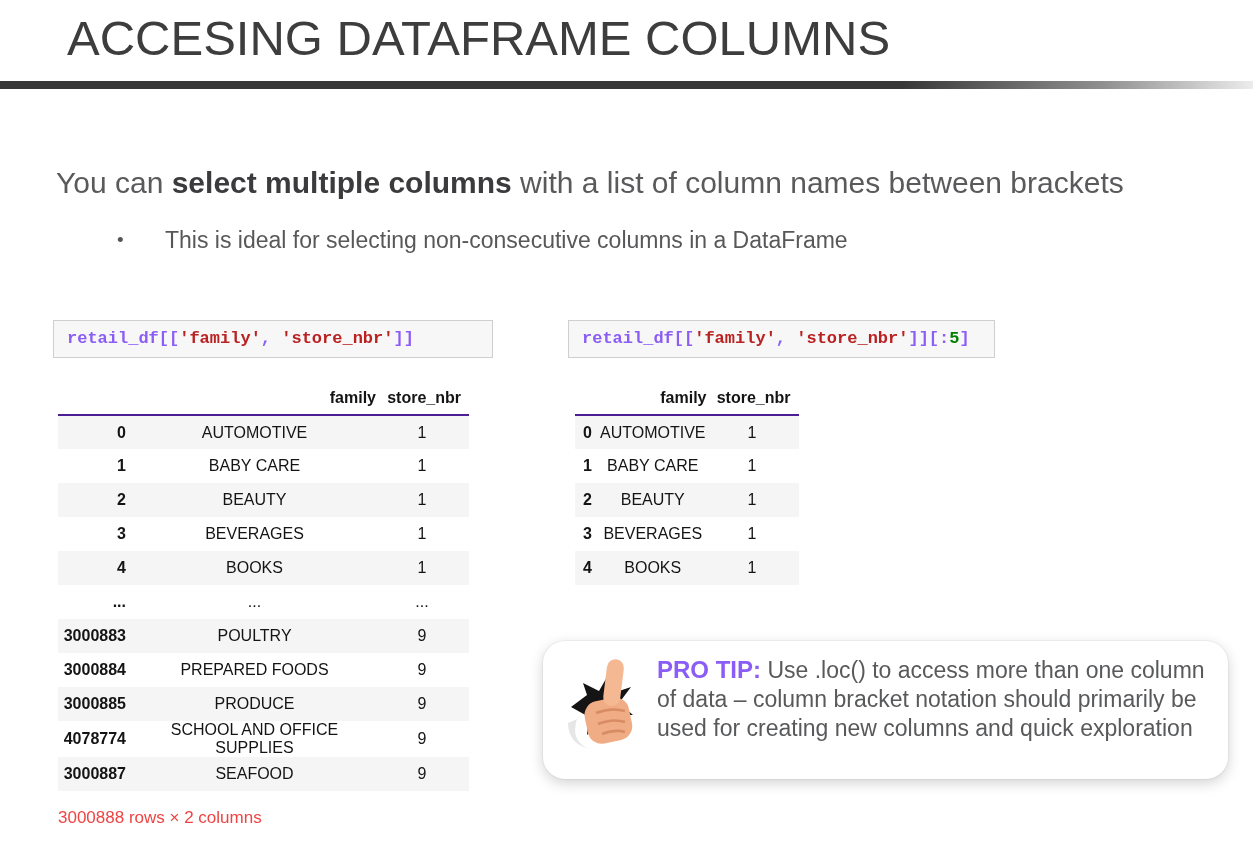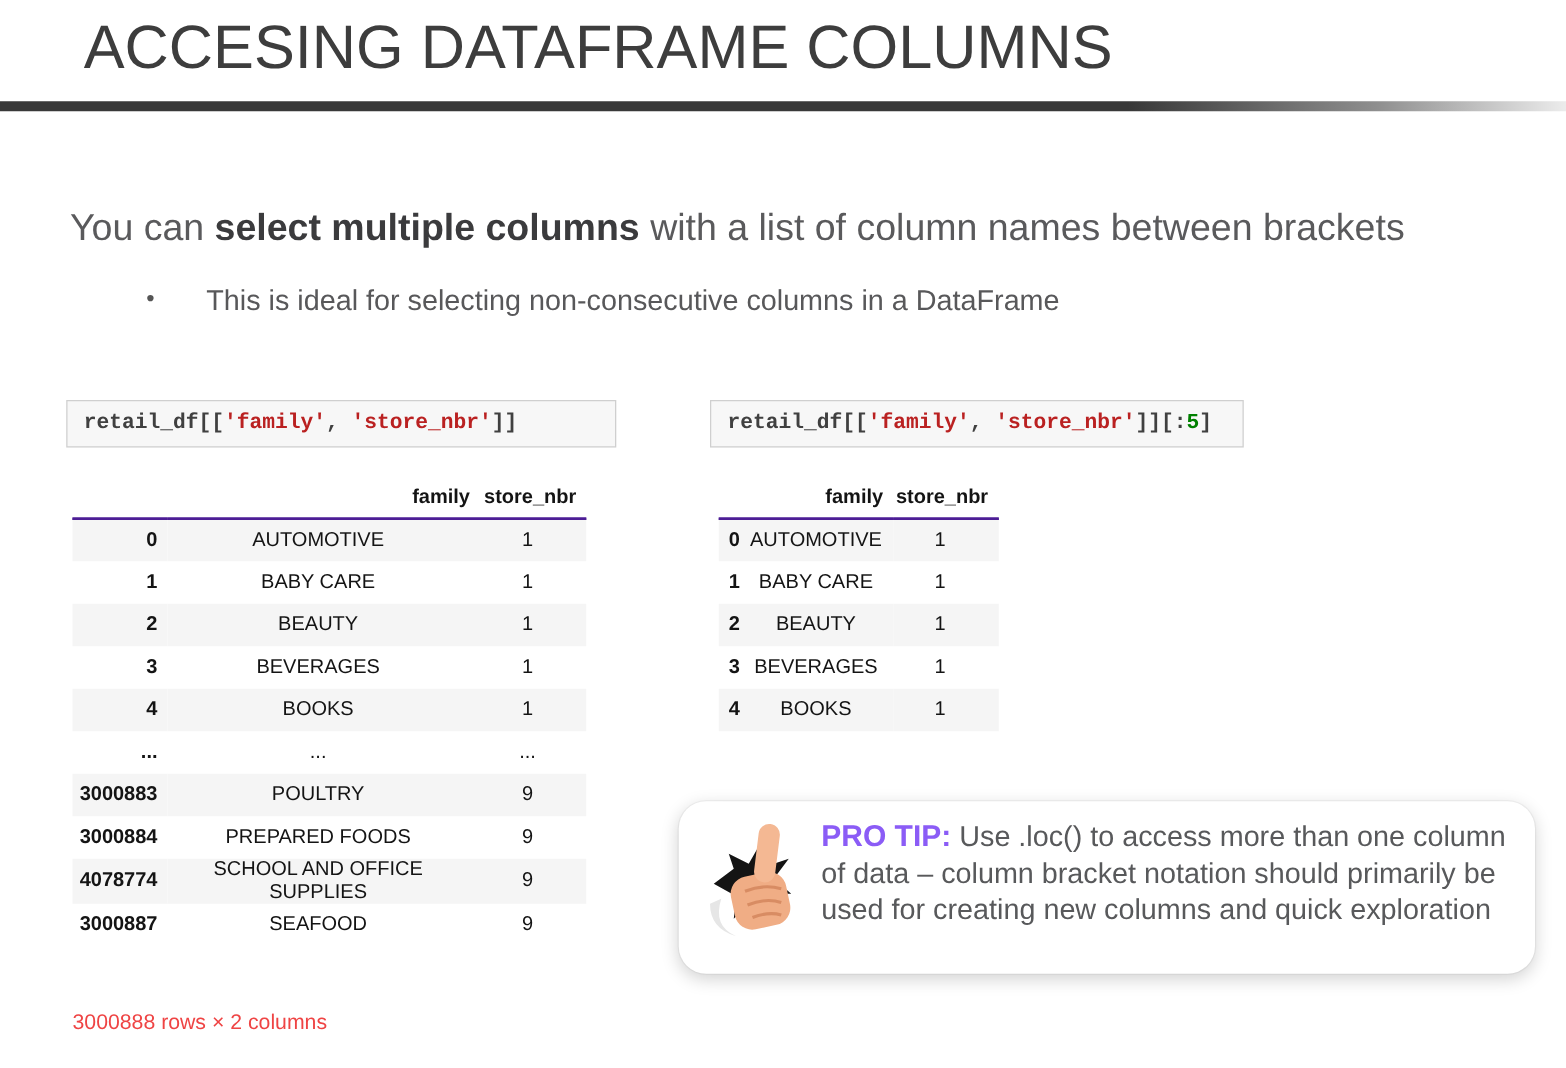--- a/index.html
+++ b/index.html
@@ -19,21 +19,21 @@
   .lead b { color:#3b3b3d; font-weight:700; }
   .bullet-dot  { position:absolute; left:117px; top:229px; font-size:19px; color:#555; }
   .bullet-text { position:absolute; left:165px; top:227px; font-size:23px; color:#58585a; font-weight:300; }
 
   
   .code { position:absolute; top:320px; height:38px; background:#f7f7f7; border:1px solid #cfcfcf;
           font-family:"Liberation Mono", monospace; font-weight:700; font-size:17px;
           line-height:36px; padding-left:13px; white-space:pre; color:#000; }
   .code-left  { left:53px;  width:440px; }
   .code-right { left:568px; width:427px; }
-  .tok-plain  { color:#404040; }
+  .tok-plain  { color:#8b5cf6; }
   .tok-string { color:#ba2121; }
   .tok-number { color:#008000; }
 
   
   .dftable { position:absolute; border-collapse:collapse; table-layout:fixed;
              font-size:16px; color:#141414; }
   .dftable thead th { font-weight:700; text-align:right; vertical-align:bottom;
              padding:0 8px 7px 0; border-bottom:2px solid #4c1d95; height:30px; }
   .dftable tbody tr { height:34px; }
   .dftable tbody tr:nth-child(odd) { background:#f5f5f5; }
@@ -117,20 +117,25 @@
           <th>3000883</th>
           <td>POULTRY</td>
           <td>9</td>
         </tr>
         <tr>
           <th>3000884</th>
           <td>PREPARED FOODS</td>
           <td>9</td>
         </tr>
         <tr>
+          <th>3000885</th>
+          <td>PRODUCE</td>
+          <td>9</td>
+        </tr>
+        <tr>
           <th>4078774</th>
           <td>SCHOOL AND OFFICE SUPPLIES</td>
           <td>9</td>
         </tr>
         <tr>
           <th>3000887</th>
           <td>SEAFOOD</td>
           <td>9</td>
         </tr>
       </tbody>

